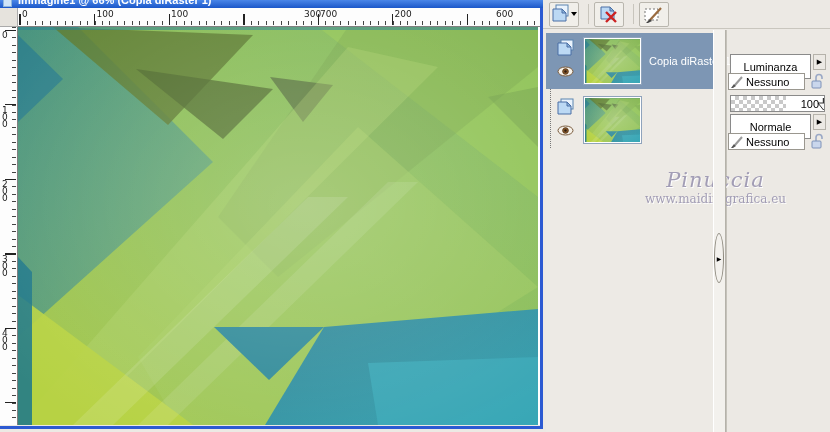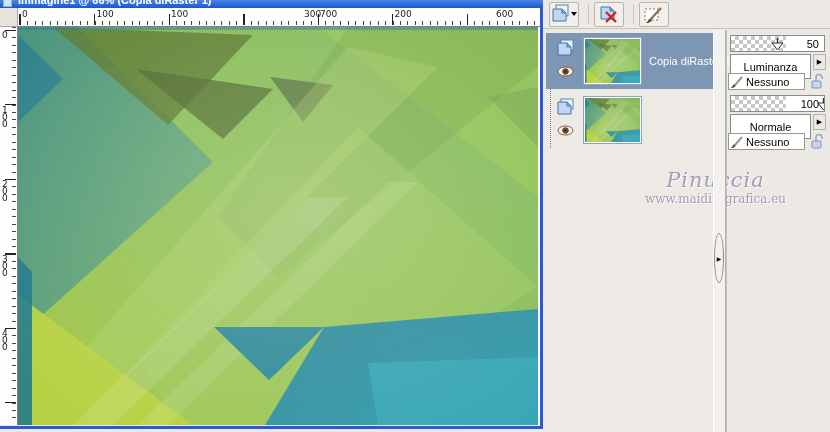--- a/index.html
+++ b/index.html
@@ -266,28 +266,20 @@
 
   <div id="splitter">
     <div id="splitter-handle">
       <span class="arr">▶</span>
     </div>
   </div>
 
   <div id="controls">
 
     <div class="ctl-group" style="top:3px">
-      <div class="opacity-box">
-        <div class="checker"></div>
-        <svg class="slider-handle" width="13" height="14" viewBox="0 0 13 14" style="left: 40px;">
-          <path d="M6.5,1 V6" stroke="#333" stroke-width="1.4"></path>
-          <polygon points="1,6 12,6 6.5,13" fill="#f8f8f8" stroke="#333"></polygon>
-        </svg>
-        <span class="op-val">50</span>
-      </div>
       <div class="blend-box">Luminanza</div>
       <div class="blend-arrow">▶</div>
       <div class="ness-btn">
         <svg width="14" height="14" viewBox="0 0 14 14">
           <path d="M5,10 L12,2" stroke="#999" stroke-width="2"></path>
           <polygon points="1,13 4,9 6,11 3,13" fill="#555"></polygon>
         </svg>
         <span>Nessuno</span>
       </div>
       <svg class="lock" width="17" height="18" viewBox="0 0 17 18">

